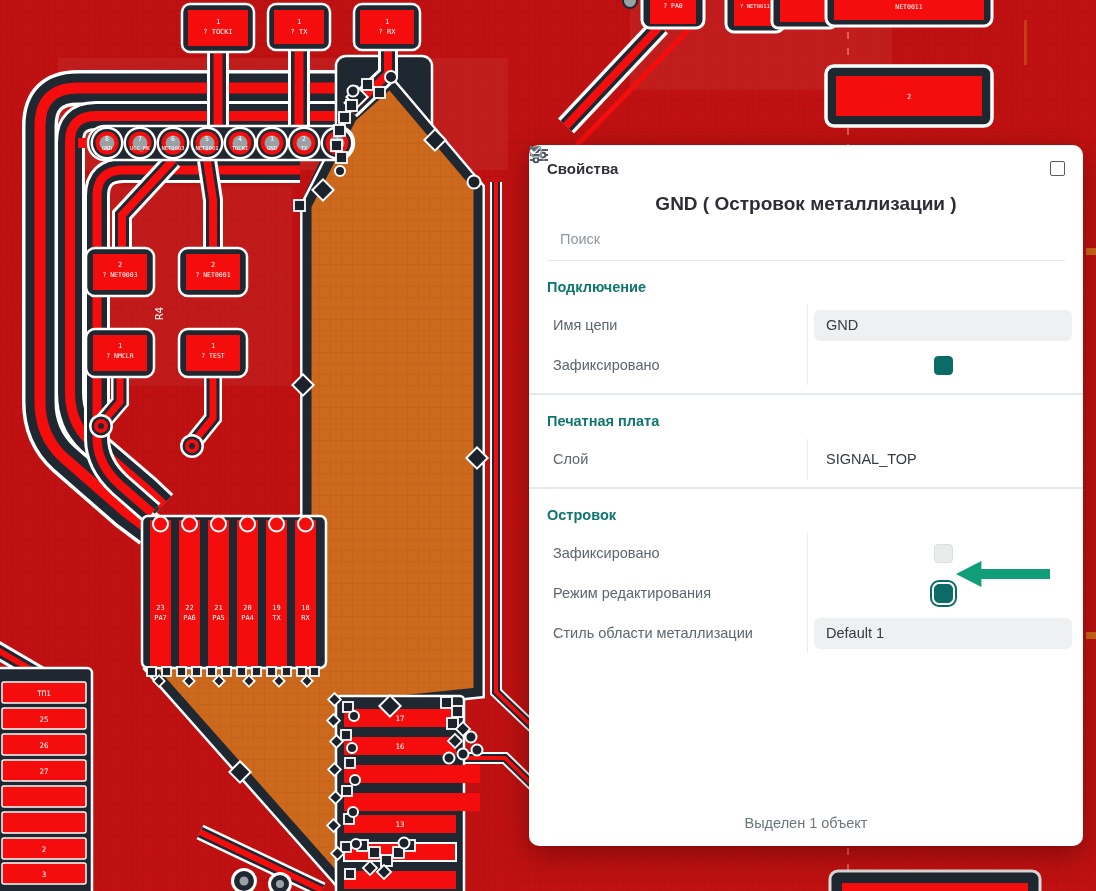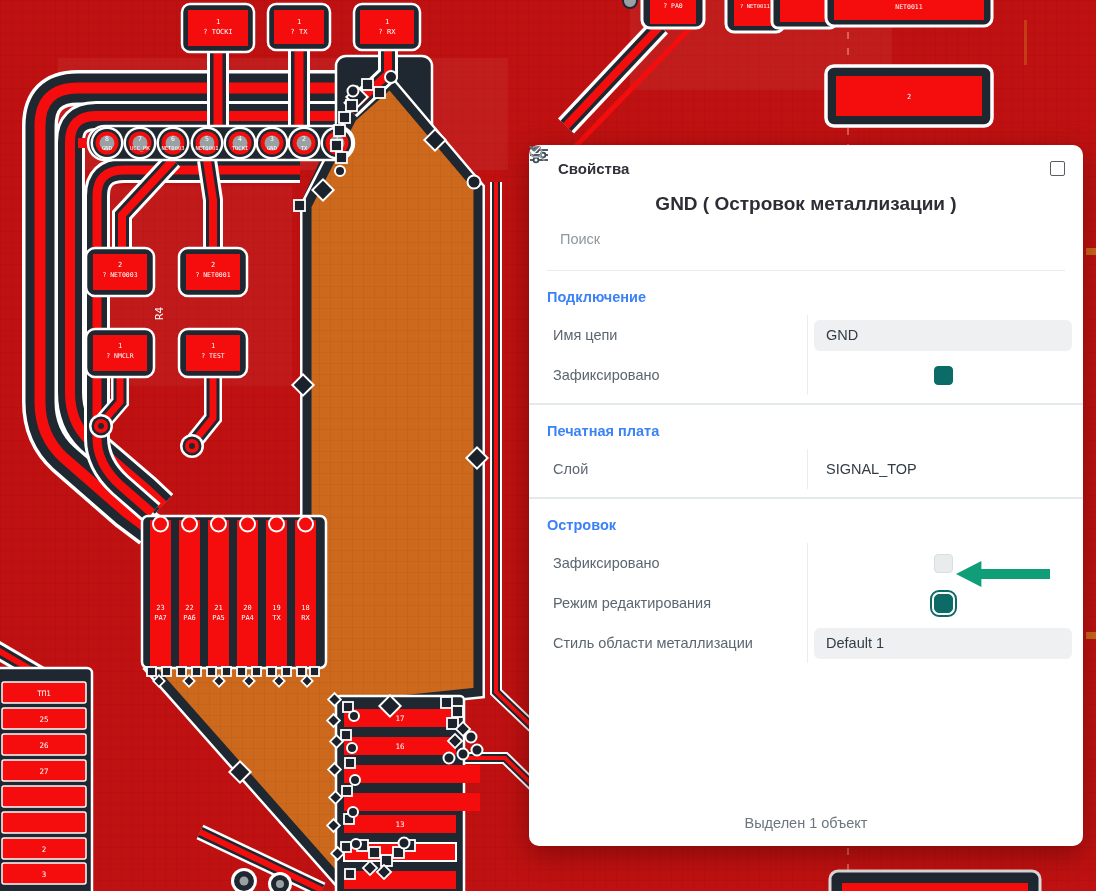--- a/index.html
+++ b/index.html
@@ -2,30 +2,30 @@
 <html><head>
 <meta charset="utf-8">
 <style>
   html,body{margin:0;padding:0;background:#7a0d0d;}
   .stage{position:relative;width:1096px;height:891px;overflow:hidden;background:#bf1111;font-family:"Liberation Sans",sans-serif;}
   .stage svg{position:absolute;left:0;top:0;}
   svg text{font-family:"DejaVu Sans Mono",monospace;fill:#fff;}
   
   .panel{position:absolute;left:529px;top:145px;width:554px;height:701px;background:#fff;border-radius:10px;
          box-shadow:0 8px 28px rgba(60,0,0,.45);color:#333a42;z-index:5;}
-  .p-head{display:flex;align-items:center;gap:11px;padding:15px 18px 6px 18px;}
+  .p-head{display:flex;align-items:center;gap:0;padding:15px 18px 6px 18px;}
   .p-title{font-size:15px;font-weight:bold;color:#31313a;}
   .p-head .spacer{flex:1;}
   .dock-box{width:13px;height:13px;border:1.6px solid #5c5c64;border-radius:2px;}
   .p-sub{text-align:center;font-weight:bold;font-size:19px;color:#2d2d35;margin:10px 0 2px;}
-  .search{display:flex;align-items:center;gap:13px;margin:16px 18px 0;padding-bottom:23px;border-bottom:1px solid #e7ebed;}
+  .search{display:flex;align-items:center;gap:13px;margin:16px 18px 0;padding-bottom:13px;border-bottom:1px solid #e7ebed;}
   .search .ph{font-size:14.5px;color:#8d979e;}
   .section{padding-top:14px;}
   .sec-head{display:flex;align-items:center;gap:11px;padding:4px 18px 10px;}
-  .sec-title{font-size:14.5px;font-weight:bold;color:#3b82f6;}
+  .sec-title{font-size:14.5px;font-weight:bold;color:#0f766e;}
   .row{display:flex;align-items:center;min-height:40px;}
   .row-label{width:278px;box-sizing:border-box;padding-left:24px;font-size:14.5px;color:#5b6670;}
   .row-ctrl{flex:1;display:flex;align-items:center;border-left:1px solid #e9edef;padding:4px 11px 4px 6px;min-height:40px;box-sizing:border-box;}
   .sel{flex:1;height:31px;background:#eef0f2;border-radius:6px;display:flex;align-items:center;padding:0 12px;font-size:14.5px;color:#333c44;}
   .sel.plain{background:transparent;}
   .sel .cap{flex:1;}
   .cb-wrap{flex:1;display:flex;justify-content:center;}
   .cb{width:19px;height:19px;border-radius:4px;background:#e9eced;border:1px solid #d9dee1;box-sizing:border-box;display:flex;align-items:center;justify-content:center;}
   .cb.on{background:#0c6b66;border-color:#0c6b66;}
   .cb.ring{outline:2px solid #0c6b66;outline-offset:2px;border-radius:5px;}

